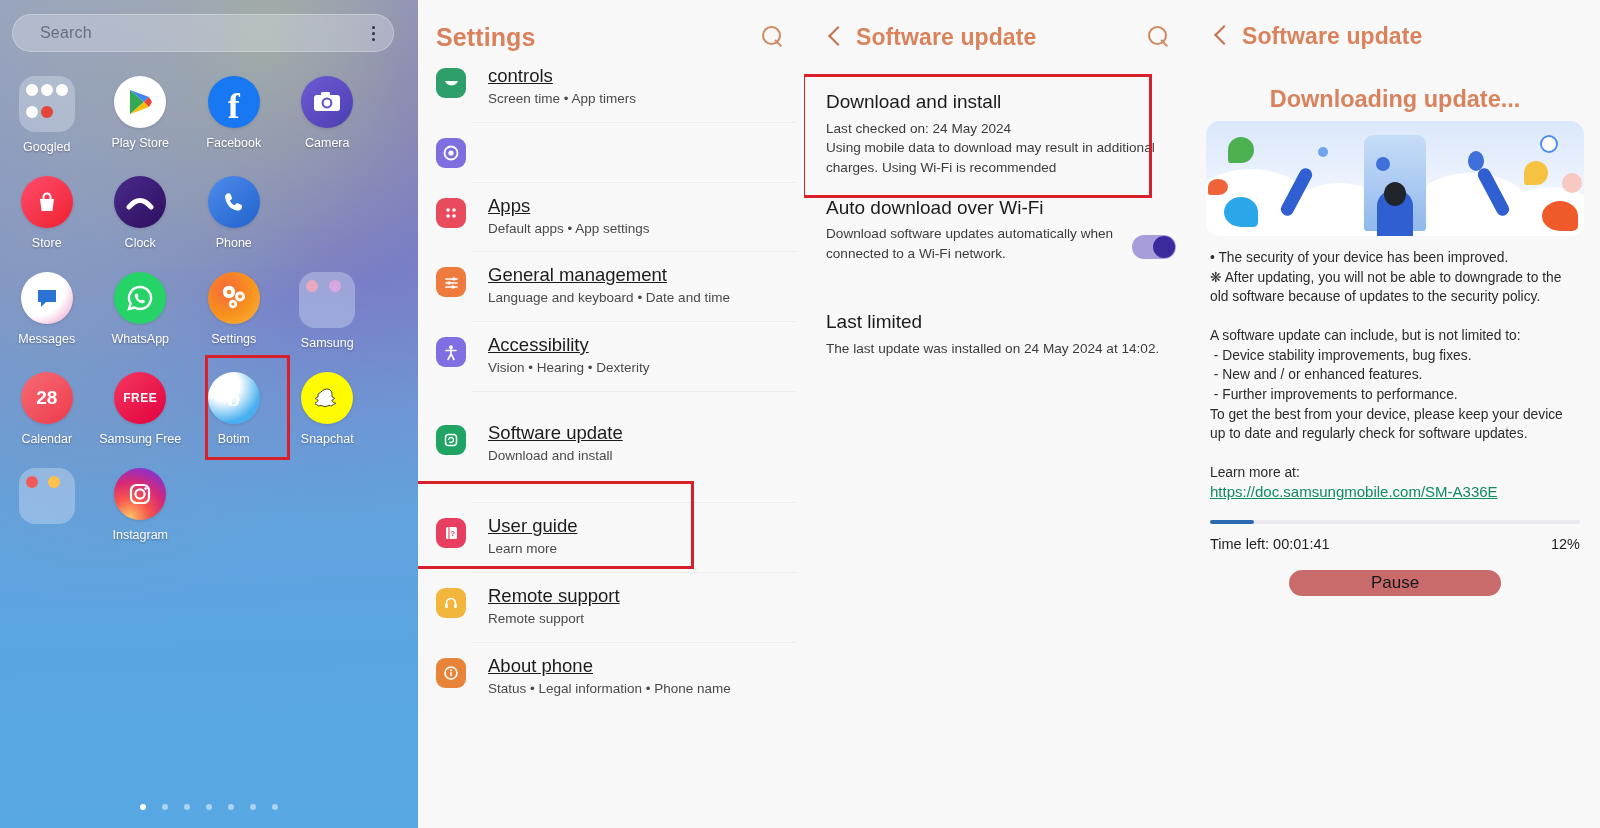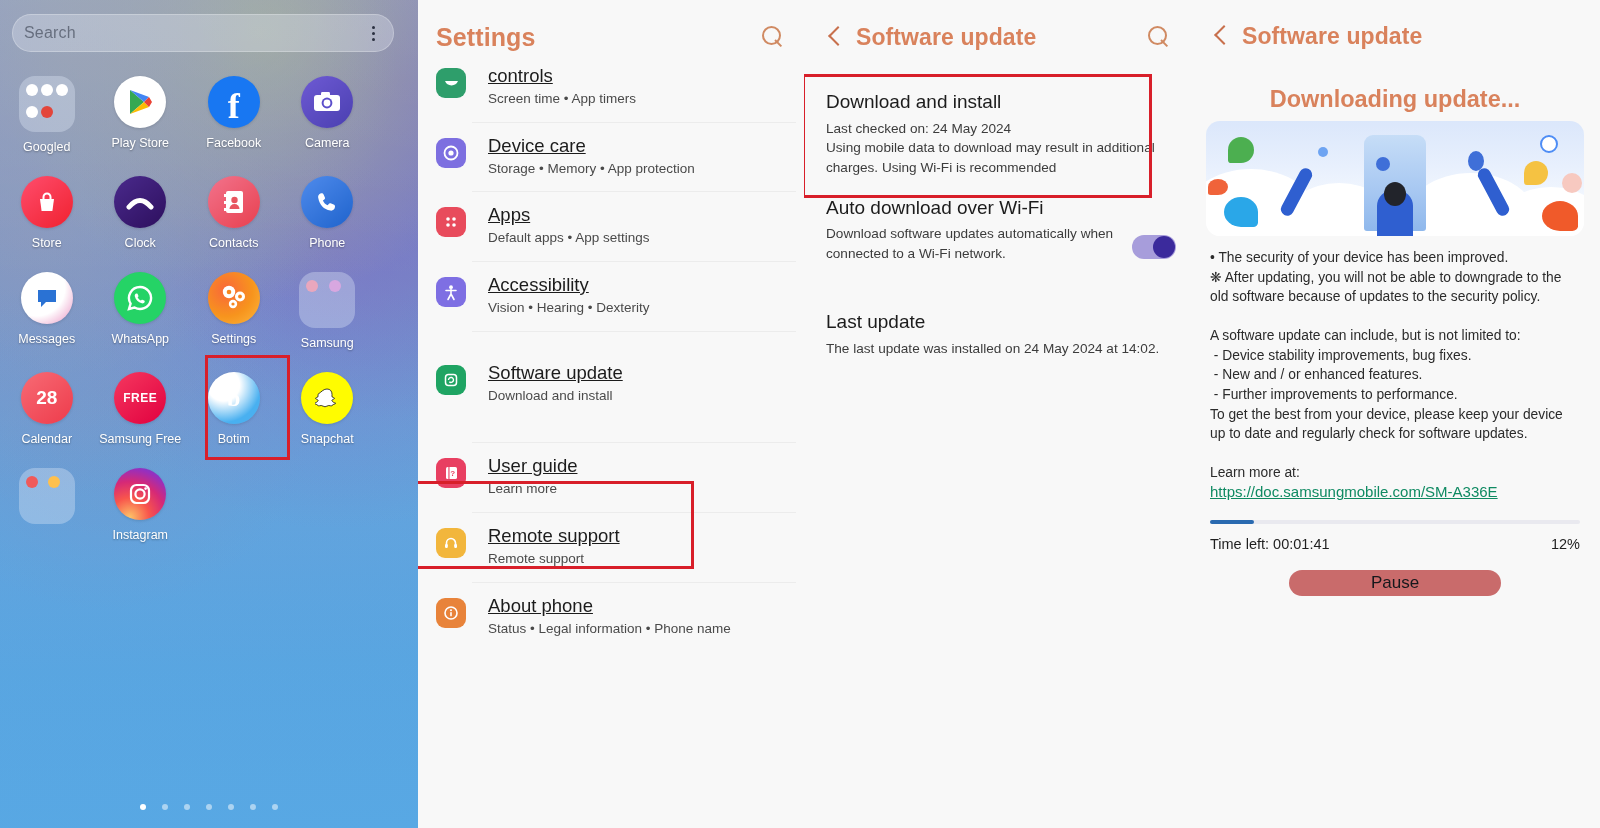--- a/index.html
+++ b/index.html
@@ -29,21 +29,21 @@
     pointer-events:none;
   }
   .search-bar {
     position: absolute; left: 12px; top: 14px; width: 382px; height: 38px;
     border-radius: 19px;
     background: rgba(235,240,248,.30);
     border: 1px solid rgba(255,255,255,.25);
     display: flex; align-items: center;
   }
   .search-bar .ph {
-    margin-left: 11px; font-size: 16px; color: rgba(40,48,62,.55); letter-spacing:.2px;
+    margin-left: 27px; font-size: 16px; color: rgba(40,48,62,.55); letter-spacing:.2px;
   }
   .kebab { position:absolute; right: 18px; top: 11px; display:flex; flex-direction:column; gap:3px; }
   .kebab i { display:block; width:3px; height:3px; border-radius:50%; background:#2a3040; }
 
   .app-grid { position:absolute; left:0; top:76px; width:418px; }
   .app-row { display:flex; }
   .app-cell { width:93.5px; display:flex; flex-direction:column; align-items:center; }
   .app-ico { width:52px; height:52px; border-radius:50%; position:relative;
              display:flex; align-items:center; justify-content:center;
              box-shadow: 0 1px 3px rgba(0,0,0,.13); }
@@ -201,33 +201,20 @@
 
         <div class="app-cell">
           <div class="app-ico" style="background:linear-gradient(140deg,#4a2a8c,#2d0f5e);">
             <svg width="28" height="16" viewBox="0 0 28 16">
               <path d="M3 13 Q14 0 25 13" stroke="#fff" stroke-width="5" fill="none" stroke-linecap="round"></path>
             </svg>
           </div>
           <span class="app-lbl">Clock</span>
         </div>
 
-        <div class="app-cell">
-          <div class="app-ico" style="background:linear-gradient(140deg,#f2738c,#e8404f);">
-            <svg width="22" height="24" viewBox="0 0 22 24">
-              <rect x="3" y="1" width="17" height="22" rx="2" fill="#fff"></rect>
-              <rect x="1" y="4" width="3" height="3" fill="#fff"></rect>
-              <rect x="1" y="11" width="3" height="3" fill="#fff"></rect>
-              <rect x="1" y="18" width="3" height="3" fill="#fff"></rect>
-              <circle cx="11.5" cy="10" r="3.2" fill="#e8555f"></circle>
-              <path d="M6.5 19 a5 5 0 0 1 10 0 z" fill="#e8555f"></path>
-            </svg>
-          </div>
-          <span class="app-lbl">Contacts</span>
-        </div>
 
         <div class="app-cell">
           <div class="app-ico" style="background:linear-gradient(140deg,#4f8bec,#1f63cc);">
             <svg width="24" height="24" viewBox="0 0 24 24">
               <path d="M6.6 3.2 c1 0 1.6 .5 2 1.4 l1.3 3 c.3 .8 .1 1.4-.6 1.9 l-1.4 1 c.9 2.2 2.6 3.9 4.8 4.8 l1-1.4 c.5-.7 1.1-.9 1.9-.6 l3 1.3 c.9 .4 1.4 1 1.4 2 0 2.6-2.2 4.4-4.6 4 C8.6 19.3 4.7 15.4 3.2 7.8 2.8 5.4 4.5 3.2 6.6 3.2z" fill="#fff"></path>
             </svg>
           </div>
           <span class="app-lbl">Phone</span>
         </div>
       </div>
@@ -366,43 +353,59 @@
         </span>
       </div>
 
       <div class="set-item">
         <span class="set-ico" style="background:#7d6fe0;">
           <svg width="18" height="18" viewBox="0 0 18 18">
               <circle cx="9" cy="9" r="6.5" fill="none" stroke="#fff" stroke-width="1.8"></circle>
               <circle cx="9" cy="9" r="2.6" fill="#fff"></circle>
             </svg>
         </span>
-        <span class="set-txt">
-          <span class="set-name" style="display:block;">Device care</span>
-          <span class="set-sub" style="display:block;">Storage  •  Memory  •  App protection</span>
-        </span>
       </div>
 
       <div class="set-item">
         <span class="set-ico" style="background:#e84b5c;">
           <svg width="16" height="16" viewBox="0 0 16 16">
               <g fill="#fff">
                 <circle cx="5" cy="5" r="1.8"></circle>
                 <circle cx="11" cy="5" r="1.8"></circle>
                 <circle cx="5" cy="11" r="1.8"></circle>
                 <circle cx="11" cy="11" r="1.8"></circle>
               </g>
             </svg>
         </span>
         <span class="set-txt">
           <span class="set-name" style="display:block;">Apps</span>
           <span class="set-sub" style="display:block;">Default apps  •  App settings</span>
         </span>
       </div>
 
+      <div class="set-item">
+        <span class="set-ico" style="background:#ef7a3e;">
+          <svg width="17" height="17" viewBox="0 0 17 17">
+              <g stroke="#fff" stroke-width="1.7" stroke-linecap="round">
+                <line x1="3" y1="5" x2="14" y2="5"></line>
+                <line x1="3" y1="9" x2="14" y2="9"></line>
+                <line x1="3" y1="13" x2="14" y2="13"></line>
+              </g>
+              <g fill="#fff">
+                <circle cx="11" cy="5" r="1.8"></circle>
+                <circle cx="6" cy="9" r="1.8"></circle>
+                <circle cx="10" cy="13" r="1.8"></circle>
+              </g>
+            </svg>
+        </span>
+        <span class="set-txt">
+          <span class="set-name" style="display:block;">General management</span>
+          <span class="set-sub" style="display:block;">Language and keyboard  •  Date and time</span>
+        </span>
+      </div>
 
       <div class="set-item">
         <span class="set-ico" style="background:#7e6fe3;">
           <svg width="16" height="17" viewBox="0 0 16 17">
               <circle cx="8" cy="3.2" r="1.9" fill="#fff"></circle>
               <path d="M8 5.5 L8 10 M3 6.5 L13 6.5 M8 10 L5 15.5 M8 10 L11 15.5" stroke="#fff" stroke-width="1.6" stroke-linecap="round" fill="none"></path>
             </svg>
         </span>
         <span class="set-txt">
           <span class="set-name" style="display:block;">Accessibility</span>
@@ -484,21 +487,21 @@
 
     <div class="row-toggle">
       <div style="flex:1;">
         <div class="blk-title">Auto download over Wi-Fi</div>
         <div class="blk-body">Download software updates automatically when connected to a Wi-Fi network.</div>
       </div>
       <div class="toggle"></div>
     </div>
 
     <div class="blk" style="padding-top:38px;">
-      <div class="blk-title">Last update</div>
+      <div class="blk-title">Last limited</div>
       <div class="blk-body">The last update was installed on 24 May 2024 at 14:02.</div>
     </div>
 
     <div class="hl" style="left:-2px; top:74px; width:350px; height:124px;"></div>
   </div>
 
   <div class="panel p4">
     <div class="panel-head" style="height:72px;">
       <span class="back-chev"></span>
       <span class="panel-title t3">Software update</span>

